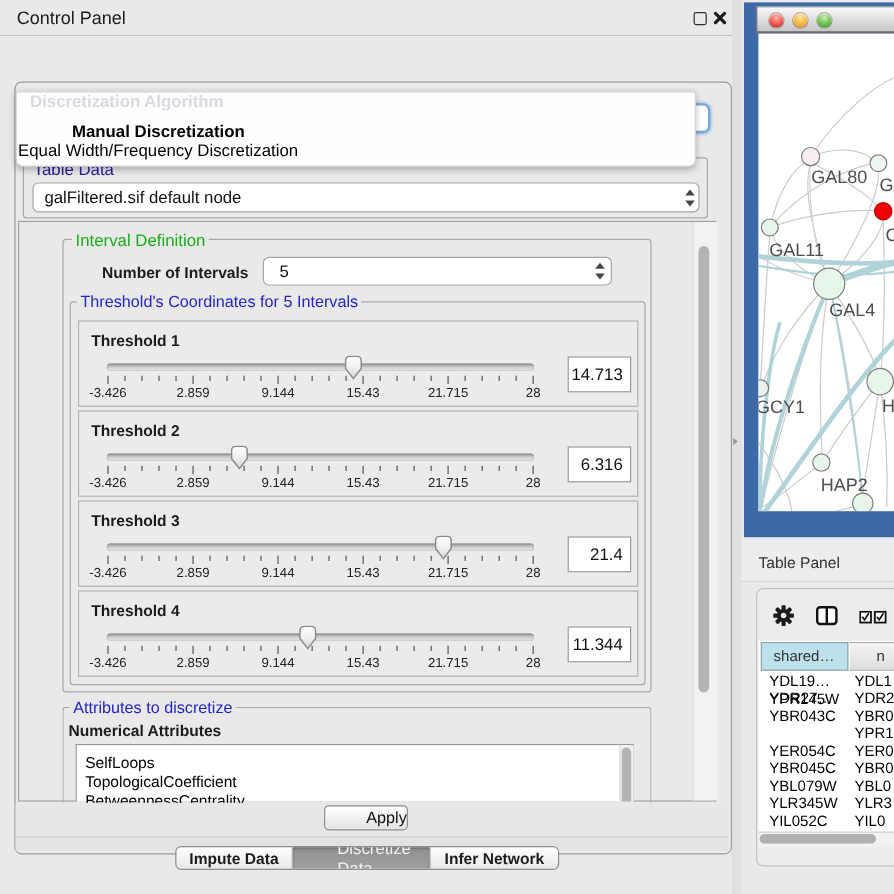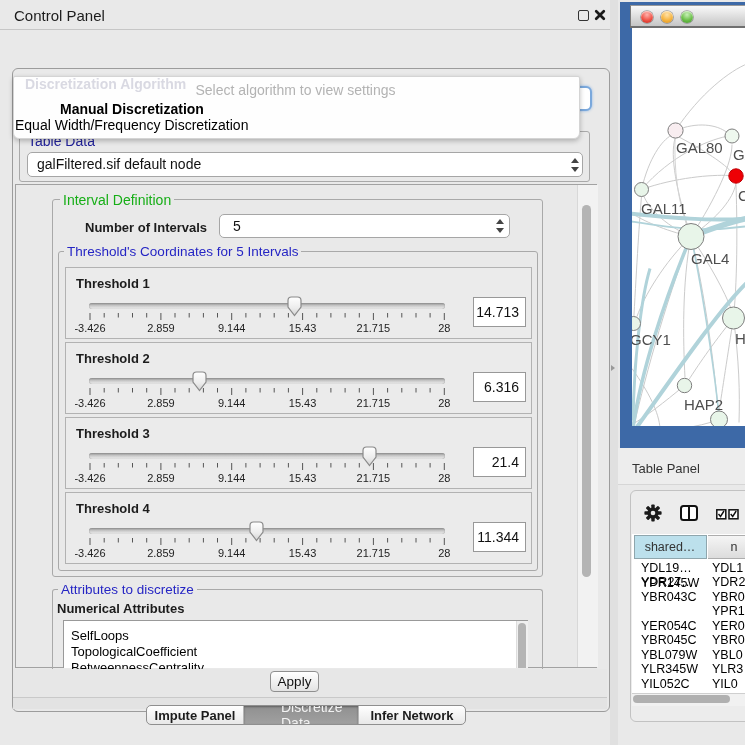--- a/index.html
+++ b/index.html
@@ -46,21 +46,20 @@
 <div class="grp" style="left:19px;top:131px;width:569px;height:49px;"></div>
 <div class="gtitle" style="left:25px;top:133px;color:#22229a;">Table Data</div>
 <div class="combo" style="left:27px;top:152px;width:556px;height:25px;line-height:23px;">galFiltered.sif default node</div>
 <div class="spin" style="left:571px;top:158px;"></div>
 
 <div class="a" style="left:520px;top:86px;width:68px;height:21px;background:#fff;border:2px solid #7aa8dc;border-radius:6px;box-shadow:0 0 3px #8db6e4;"></div>
 
 <div class="a" style="left:13px;top:76px;width:565px;height:61px;background:#fefefe;
  border:1px solid #d4d4d4;border-radius:2px 2px 6px 6px;box-shadow:0 2px 5px rgba(0,0,0,0.25);"></div>
 <div class="a b" style="left:25px;top:76px;font-size:14px;color:#d9d9e2;">Discretization Algorithm</div>
-<div class="a" style="left:13px;top:82px;width:565px;text-align:center;font-size:14px;color:#b3b3b3;">Select algorithm to view settings</div>
 <div class="a b" style="left:15px;top:101px;font-size:14px;color:#000;margin-left:45px;">Manual Discretization</div>
 <div class="a" style="left:15px;top:117px;font-size:14px;color:#000;">Equal Width/Frequency Discretization</div>
 
 <div class="a" style="left:15px;top:184px;width:582px;height:484px;border:1px solid #a2a2a2;background:#e9e9e9;box-sizing:border-box;"></div>
 <div class="a" style="left:577px;top:185px;width:20px;height:482px;background:#f2f2f2;border-left:1px solid #d8d8d8;"></div>
 <div class="a" style="left:582px;top:205px;width:9px;height:372px;background:#b4b4b4;border-radius:5px;"></div>
 
 <div class="grp" style="left:52px;top:199px;width:489px;height:376px;"></div>
 <div class="gtitle" style="left:60px;top:192px;color:#16ae16;">Interval Definition</div>
 <div class="a b t13" style="left:85px;top:220px;">Number of Intervals</div>
@@ -246,27 +245,27 @@
 <div class="gtitle" style="left:58px;top:582px;color:#2525c4;font-size:13.5px;text-align:center;">Attributes to discretize</div>
 <div class="a b t13" style="left:57px;top:601px;">Numerical Attributes</div>
 <div class="a" style="left:63px;top:620px;width:465px;height:48px;background:#fff;border:1px solid #999;border-bottom:none;box-sizing:border-box;"></div>
 <div class="row" style="left:71px;top:628px;">SelfLoops</div>
 <div class="row" style="left:71px;top:644px;">TopologicalCoefficient</div>
 <div class="row" style="left:71px;top:660px;">BetweennessCentrality</div>
 <div class="a" style="left:516px;top:621px;width:11px;height:47px;background:#f0f0f0;border-left:1px solid #ddd;"></div>
 <div class="a" style="left:517.5px;top:623px;width:8px;height:45px;background:#b4b4b4;border-radius:4px 4px 0 0;"></div>
 
 <div class="a" style="left:13px;top:669px;width:594px;height:28px;background:#e7e7e7;"></div>
-<div class="a" style="left:270px;top:671px;width:49px;height:21px;background:linear-gradient(#ffffff,#e3e3e3);
- border:1px solid #8f8f8f;border-radius:4px;font-size:13.5px;color:#111;text-align:center;line-height:20px;box-sizing:border-box;">Apply</div>
+<div class="a" style="left:270px;top:671px;width:70px;height:21px;background:linear-gradient(#ffffff,#e3e3e3);
+ border:1px solid #8f8f8f;border-radius:4px;font-size:13.5px;color:#111;text-align:right;line-height:20px;box-sizing:border-box;">Apply</div>
 <div class="a" style="left:13px;top:697px;width:594px;height:1px;background:#c9c9c9;"></div>
 <div class="a" style="left:13px;top:698px;width:594px;height:11px;background:#e3e3e3;"></div>
 
 <div class="tabbar" style="left:146px;top:705px;width:320px;height:20px;border-color:#8f8f8f;">
- <div class="tab" style="width:97px;font-weight:bold;font-size:13px;">Impute Panel</div>
+ <div class="tab" style="width:97px;font-weight:bold;font-size:13px;">Impute Data</div>
  <div class="tab tabsel2" style="width:115px;padding-left:37px;">Discretize Data</div>
  <div class="tab" style="width:106px;font-weight:bold;font-size:13px;">Infer Network</div>
 </div>
 
 <div class="a" style="left:610px;top:0;width:8px;height:745px;background:#e0e0e0;"></div>
 <div class="a" style="left:611px;top:365px;width:0;height:0;border-top:3px solid transparent;border-bottom:3px solid transparent;border-left:4px solid #999;"></div>
 
 <div class="a" style="left:620px;top:2px;width:125px;height:446px;background:#3d69a7;"></div>
 <div class="a" style="left:630px;top:5px;width:115px;height:22px;background:linear-gradient(#f9f9f9,#c3c3c3);border-left:1px solid #7a7a7a;border-top:1px solid #999;box-sizing:border-box;"></div>
 <div class="a" style="left:630px;top:26px;width:115px;height:1.5px;background:#6f6f6f;"></div>

